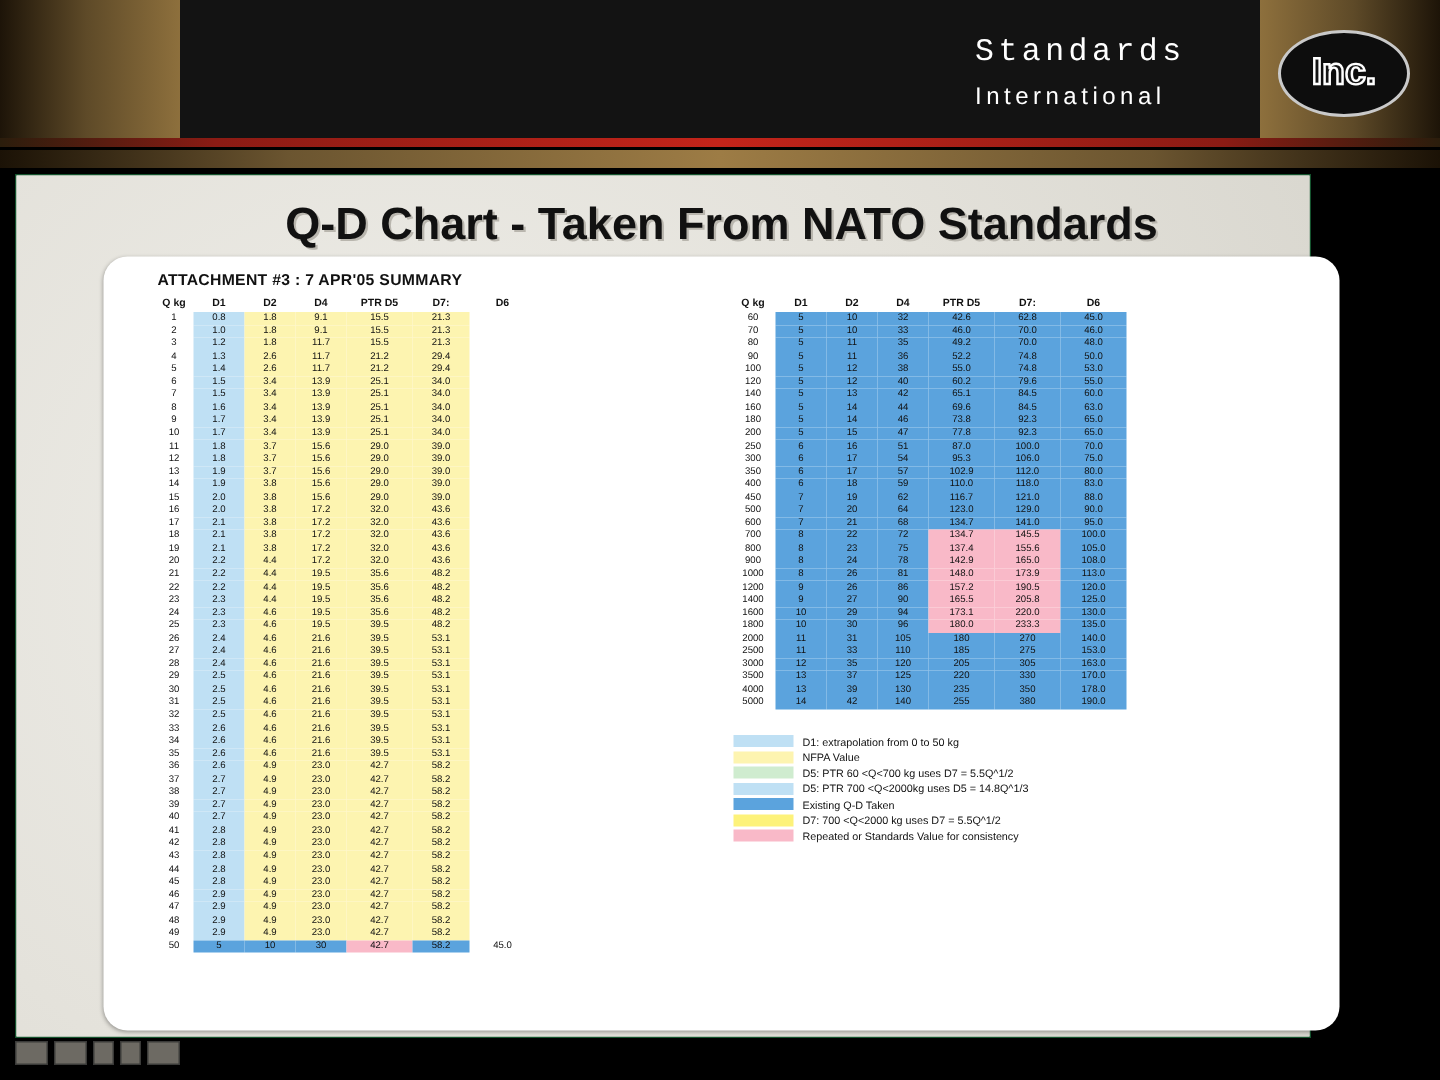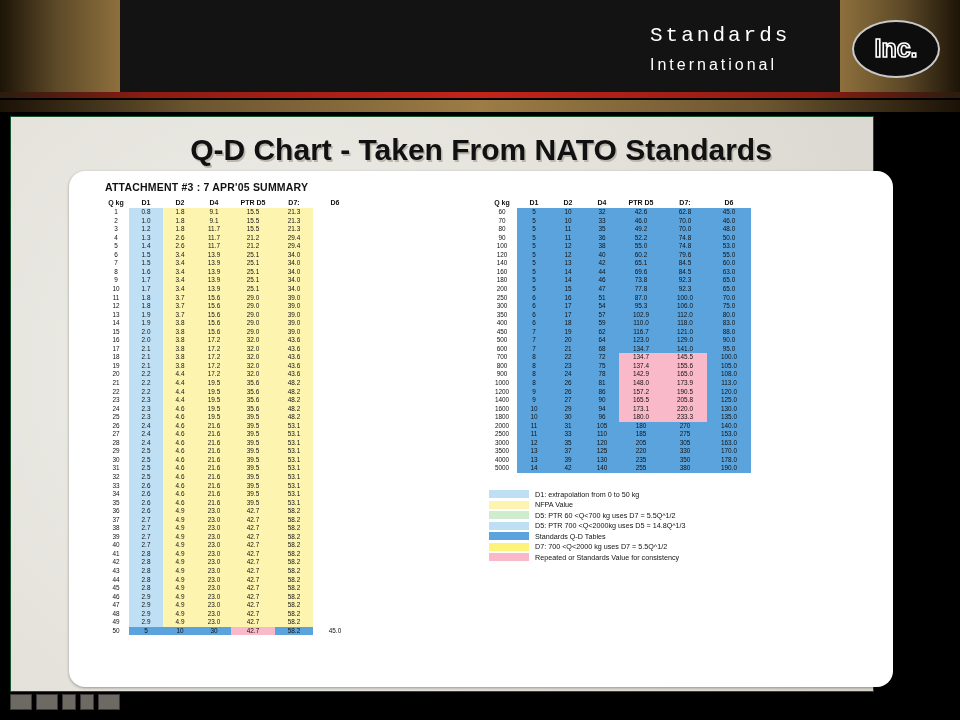--- a/index.html
+++ b/index.html
@@ -970,21 +970,21 @@
           <div class="legend-row">
             <div class="legend-swatch sw-ltgrn"></div>
             <div>D5: PTR  60 &lt;Q&lt;700 kg  uses D7 = 5.5Q^1/2</div>
           </div>
           <div class="legend-row">
             <div class="legend-swatch sw-ltblu"></div>
             <div>D5: PTR 700 &lt;Q&lt;2000kg  uses D5 = 14.8Q^1/3</div>
           </div>
           <div class="legend-row">
             <div class="legend-swatch sw-big"></div>
-            <div>Standards Q-D Tables</div>
+            <div>Existing Q-D Taken</div>
           </div>
           <div class="legend-row">
             <div class="legend-swatch sw-yel2"></div>
             <div>D7: 700 &lt;Q&lt;2000 kg  uses D7 = 5.5Q^1/2</div>
           </div>
           <div class="legend-row">
             <div class="legend-swatch sw-pink"></div>
             <div>Repeated or Standards Value for consistency</div>
           </div>
         </div>

